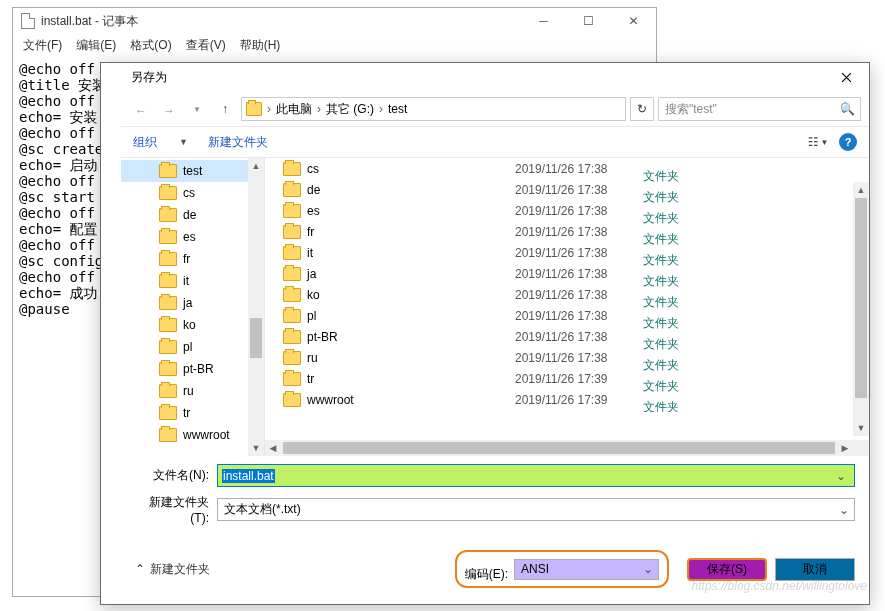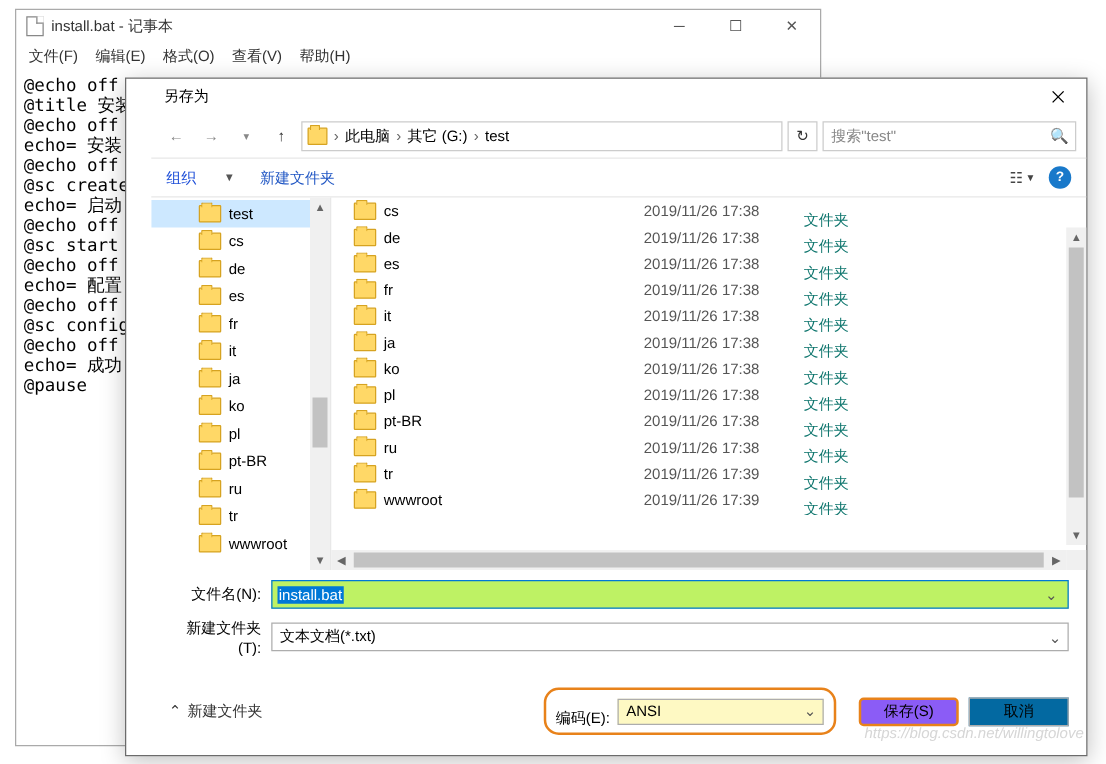--- a/index.html
+++ b/index.html
@@ -86,24 +86,24 @@
 .fn-input .sel { background:#0078d7; color:#fff; padding:0 1px; }
 .fn-drop { width:18px; display:flex; align-items:center; justify-content:center; color:#555; }
 .type-sel { flex:1; height:23px; border:1px solid #adadad; display:flex; align-items:center; padding:0 6px; position:relative; }
 .type-sel .dd { position:absolute; right:5px; color:#555; }
 
 .bottom { display:flex; align-items:center; padding:14px 14px 12px 14px; }
 .hide-folders { display:flex; align-items:center; gap:5px; color:#333; }
 .bottom .spacer { flex:1; }
 .enc-wrap { display:flex; align-items:center; border:2px solid #e8821a; border-radius:12px; padding:3px 8px; margin-right:10px; }
 .enc-label { margin-right:6px;margin-top:11px; }
-.enc-sel { width:165px; height:21px; border:1px solid #adadad; display:flex; align-items:center; padding:0 6px; position:relative; background:#fef9c3; }
+.enc-sel { width:145px; height:21px; border:1px solid #adadad; display:flex; align-items:center; padding:0 6px; position:relative; background:#c4b5fd; }
 .enc-sel .dd { position:absolute; right:5px; color:#555; }
 .btn { width:80px; height:23px; border:1px solid #adadad; background:#0369a1; display:flex; align-items:center; justify-content:center; margin-left:8px; }
-.btn.save { border:2px solid #e8821a; border-radius:4px; background:#8b5cf6; }
+.btn.save { border:2px solid #e8821a; border-radius:4px; background:#a21caf; }
 
 .watermark { position:absolute; right:18px; bottom:18px; color:#d6d6d6; font-size:12px; font-style:italic; pointer-events:none; }
 </style>
 </head>
 <body>
 
 <div class="notepad">
   <div class="notepad-title">
     <div class="doc-icon"></div>
     <span>install.bat - 记事本</span>

